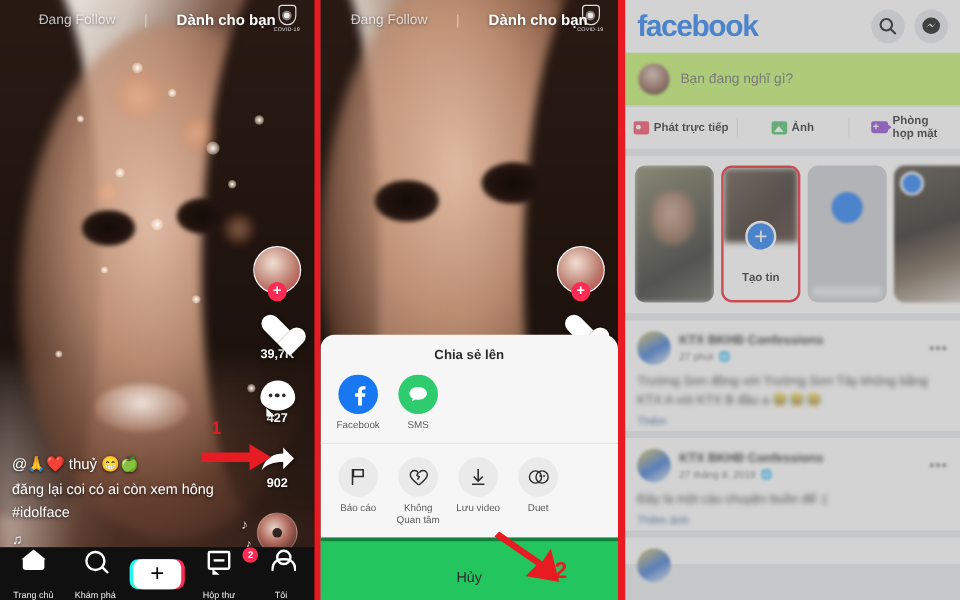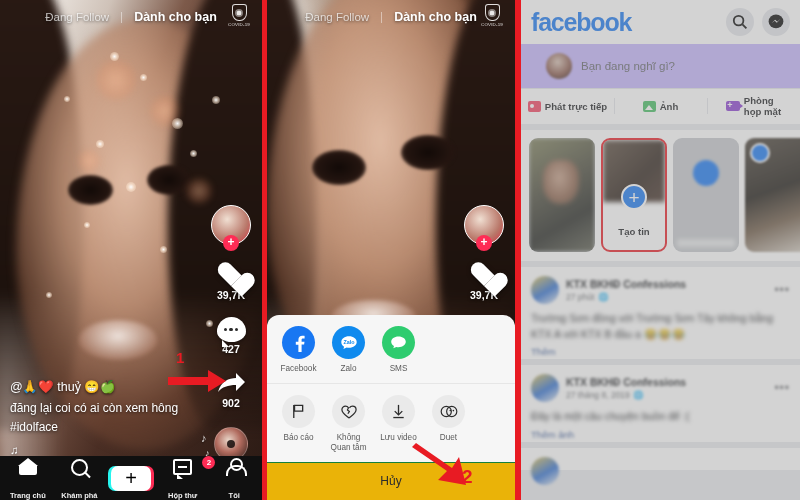--- a/index.html
+++ b/index.html
@@ -70,21 +70,21 @@
   }
   .bokeh {
     position:absolute; border-radius:50%;
     background:radial-gradient(circle, rgba(255,190,150,0.45) 0%, rgba(240,140,90,0.18) 60%, rgba(0,0,0,0) 100%);
     filter:blur(3px);
   }
 
   
   .tt-top {
     position:absolute; left:0; right:0; top:0; height:34px;
-    display:flex; align-items:center; justify-content:center; gap:4px;
+    display:flex; align-items:center; justify-content:center; gap:17px;
     z-index:20;
   }
   .tt-top .feedtab {
     font-size:11.5px; color:rgba(255,255,255,0.72);
     text-shadow:0 1px 3px rgba(0,0,0,0.5);
     padding:0 8px; white-space:nowrap;
   }
   .tt-top .feedtab.active { color:#fff; font-weight:bold; font-size:12.5px; }
   .tt-top .sep { width:1px; height:11px; background:rgba(255,255,255,0.45); }
   .covid {
@@ -183,21 +183,21 @@
   .caption .cmusic { font-size:11.5px; display:flex; align-items:center; gap:4px; }
 
   
   .tt-nav {
     position:absolute; left:0; right:0; bottom:0; height:44px;
     background:#101010; z-index:30;
     display:flex; align-items:center; justify-content:space-around;
     padding:0 2px;
   }
   .nav-it { text-align:center; width:20%; position:relative; }
-  .nav-it .lb { color:#efefef; font-size:7.5px; margin-top:13px; display:block;font-weight:bold; }
+  .nav-it .lb { color:#efefef; font-size:7.5px; margin-top:13px; display:block; }
   .nav-it .ic { height:21px; display:flex; align-items:center; justify-content:center; color:#fff; }
   .home-ic { width:18px; height:16px; position:relative; }
   .home-ic::before {
     content:""; position:absolute; left:0; top:6px; width:18px; height:10px;
     background:#fff; border-radius:1px 1px 2px 2px;
   }
   .home-ic::after {
     content:""; position:absolute; left:-1px; top:-1px;
     border-left:10px solid transparent; border-right:10px solid transparent;
     border-bottom:8px solid #fff;
@@ -236,40 +236,40 @@
   }
   .sheet-row.second { border-top:1px solid #e6e6e6; padding-top:11px; }
   .sh-item { width:47px; flex:0 0 47px; text-align:center; }
   .sh-lbl { font-size:8.2px; color:#5b5b5b; margin-top:5px; line-height:1.22; }
   .sh-circ {
     width:33px; height:33px; border-radius:50%; margin:0 auto;
     display:flex; align-items:center; justify-content:center;
   }
   .sh-grey { background:#eaeaea; }
   .sheet-cancel {
-    border-top:1px solid #15803d; background:#eab308;
+    border-top:3px solid #15803d; background:#22c55e;
     text-align:center; font-size:12px; color:#2c2c2c;
-    padding:11px 0 12px 0;
+    padding:23px 0 12px 0;
   }
 
   
   .fb-root { position:absolute; inset:0; background:#e9ebee; }
   .fb-head {
     height:44px; background:#fff; display:flex; align-items:center;
     padding:0 10px; justify-content:space-between;
   }
   .fb-logo { font-size:25px; font-weight:bold; color:#1877f2; letter-spacing:-1.2px; }
   .fb-head-icons { display:flex; gap:8px; }
   .fb-ic-btn {
     width:28px; height:28px; border-radius:50%; background:#e4e6eb;
     display:flex; align-items:center; justify-content:center; color:#050505;
   }
   .fb-composer {
-    background:#c4b5fd; display:flex; align-items:center; gap:9px;
-    padding:9px 25px;
+    background:#bef264; display:flex; align-items:center; gap:9px;
+    padding:9px 11px;
   }
   .fb-avatar {
     width:26px; height:26px; border-radius:50%; flex:0 0 26px;
     background:radial-gradient(circle at 45% 35%, #d8c2b4, #8c5b4e 55%, #2a1a15 100%);
     filter:blur(1.2px);
   }
   .fb-comp-txt { font-size:11.5px; color:#65676b; }
   .fb-actions {
     background:#fff; display:flex; align-items:stretch;
     border-top:1px solid #e4e6eb; padding:6px 0 7px 0;
@@ -512,38 +512,30 @@
       <div class="rail-avatar">
         <div class="plus">+</div>
       </div>
       <div class="rail-item">
         <div class="heart-ic"></div>
         <div class="cnt">39,7K</div>
       </div>
     </div>
 
     <div class="sheet">
+      <div class="sheet-title">Chia sẻ lên</div>
 
       <div class="sheet-row">
         <div class="sh-item">
           <div class="sh-circ" style="background:#1877f2;">
             <svg width="20" height="20" viewBox="0 0 20 20">
                 <path d="M12.6 19V11.6h2.5l.4-2.9h-2.9V6.9c0-.8.2-1.4 1.5-1.4h1.5V2.9c-.3 0-1.2-.1-2.3-.1-2.3 0-3.9 1.4-3.9 4v2h-2.6v2.9h2.6V19z" fill="#fff"></path>
               </svg>
           </div>
           <div class="sh-lbl">Facebook</div>
-        </div>
-        <div class="sh-item">
-          <div class="sh-circ" style="background:#0f8aee;">
-            <svg width="22" height="20" viewBox="0 0 22 20">
-              <path d="M11 3.2c4.4 0 7.7 2.5 7.7 5.8 0 3.2-3.3 5.8-7.7 5.8-.8 0-1.6-.1-2.3-.3L5.4 16l.7-2.3C4.3 12.7 3.3 11 3.3 9 3.3 5.7 6.6 3.2 11 3.2z" fill="#fff"></path>
-              <text x="11" y="11" font-size="5.4" font-family="Liberation Sans, sans-serif" font-weight="bold" fill="#0f8aee" text-anchor="middle">Zalo</text>
-            </svg>
-          </div>
-          <div class="sh-lbl">Zalo</div>
         </div>
         <div class="sh-item">
           <div class="sh-circ" style="background:#2ecc6f;">
             <svg width="21" height="19" viewBox="0 0 21 19">
                 <path d="M10.5 3.4c4.2 0 7.3 2.4 7.3 5.4s-3.1 5.4-7.3 5.4c-.8 0-1.5-.1-2.2-.3l-3 1.4.7-2.2c-1.7-1-2.8-2.5-2.8-4.3 0-3 3.1-5.4 7.3-5.4z" fill="#fff"></path>
               </svg>
           </div>
           <div class="sh-lbl">SMS</div>
         </div>
 

